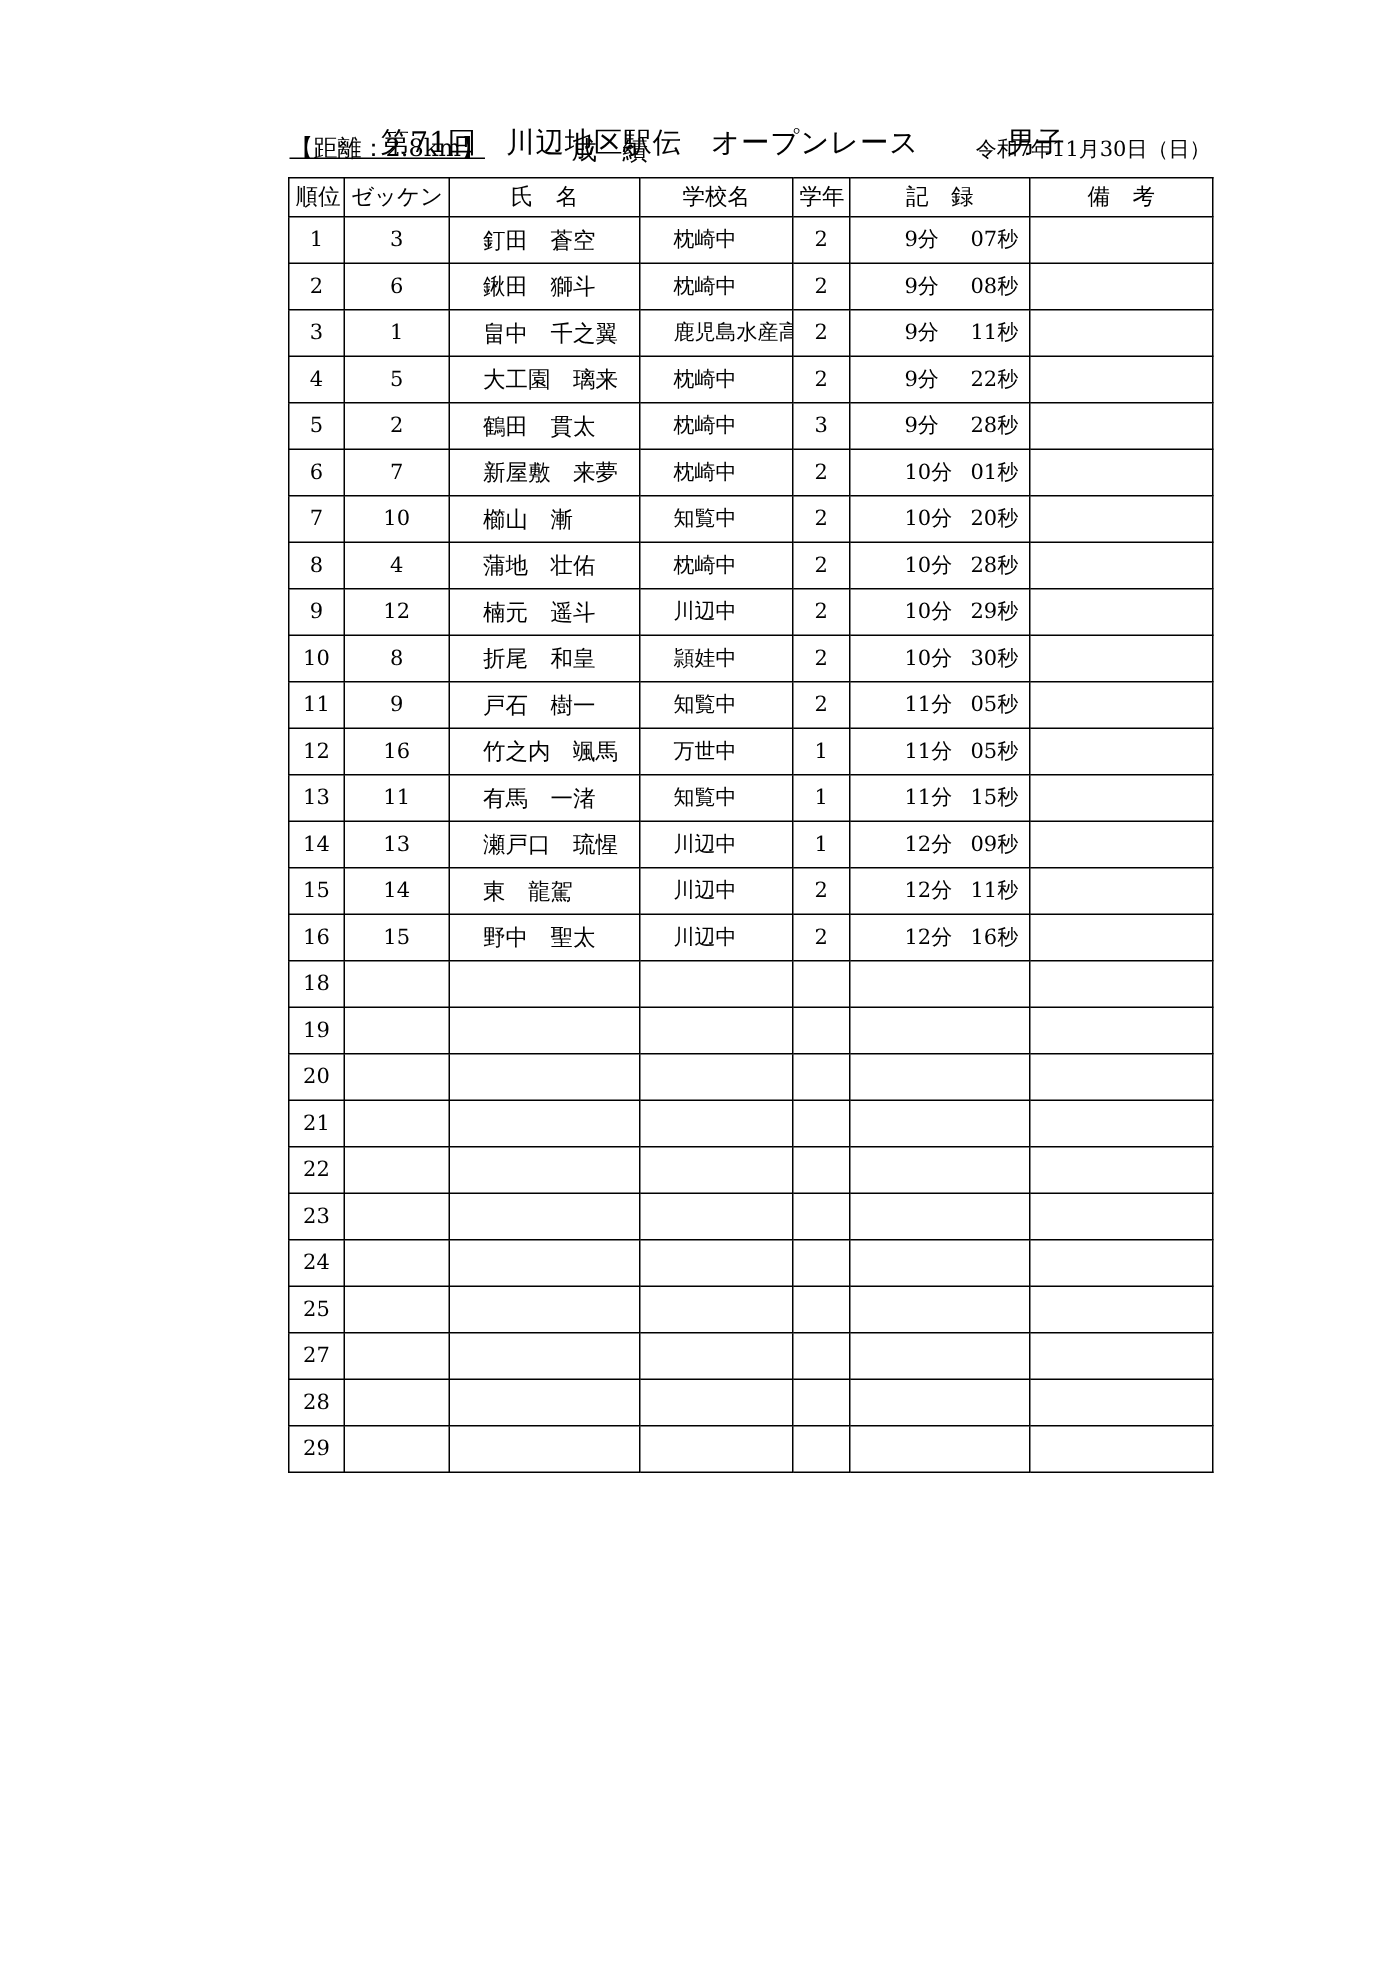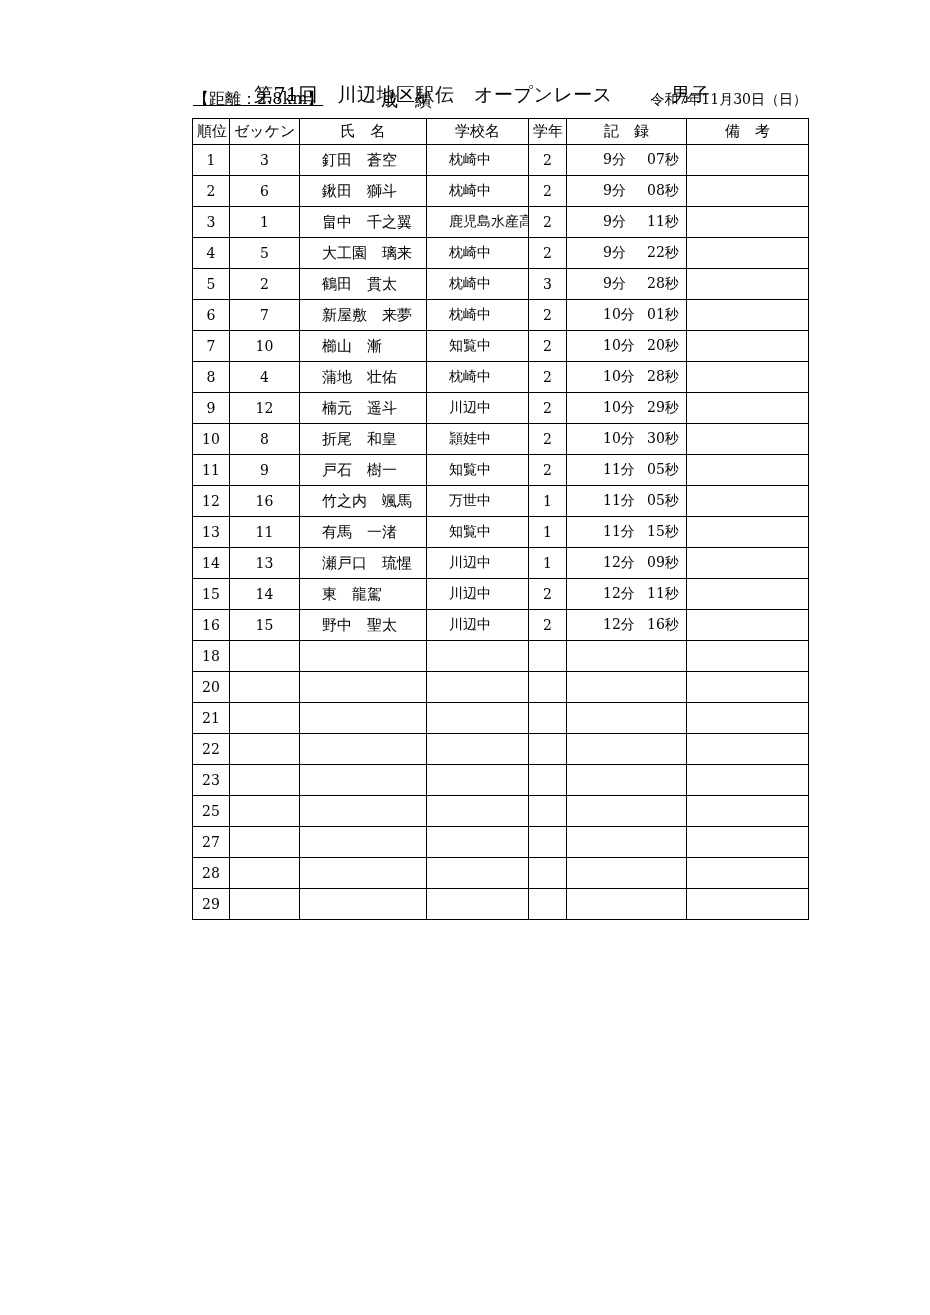--- a/index.html
+++ b/index.html
@@ -408,20 +408,34 @@
           <td class="grade"></td>
           <td class="time">
             <span class="time-inner">
               <span class="time-min"></span>
               <span class="time-sec"></span>
             </span>
           </td>
           <td class="note"></td>
         </tr>
         <tr>
+          <td class="rank">19</td>
+          <td class="bib"></td>
+          <td class="name"></td>
+          <td class="school"></td>
+          <td class="grade"></td>
+          <td class="time">
+            <span class="time-inner">
+              <span class="time-min"></span>
+              <span class="time-sec"></span>
+            </span>
+          </td>
+          <td class="note"></td>
+        </tr>
+        <tr>
           <td class="rank">20</td>
           <td class="bib"></td>
           <td class="name"></td>
           <td class="school"></td>
           <td class="grade"></td>
           <td class="time">
             <span class="time-inner">
               <span class="time-min"></span>
               <span class="time-sec"></span>
             </span>
@@ -451,20 +465,34 @@
           <td class="time">
             <span class="time-inner">
               <span class="time-min"></span>
               <span class="time-sec"></span>
             </span>
           </td>
           <td class="note"></td>
         </tr>
         <tr>
           <td class="rank">23</td>
+          <td class="bib"></td>
+          <td class="name"></td>
+          <td class="school"></td>
+          <td class="grade"></td>
+          <td class="time">
+            <span class="time-inner">
+              <span class="time-min"></span>
+              <span class="time-sec"></span>
+            </span>
+          </td>
+          <td class="note"></td>
+        </tr>
+        <tr>
+          <td class="rank">24</td>
           <td class="bib"></td>
           <td class="name"></td>
           <td class="school"></td>
           <td class="grade"></td>
           <td class="time">
             <span class="time-inner">
               <span class="time-min"></span>
               <span class="time-sec"></span>
             </span>
           </td>

